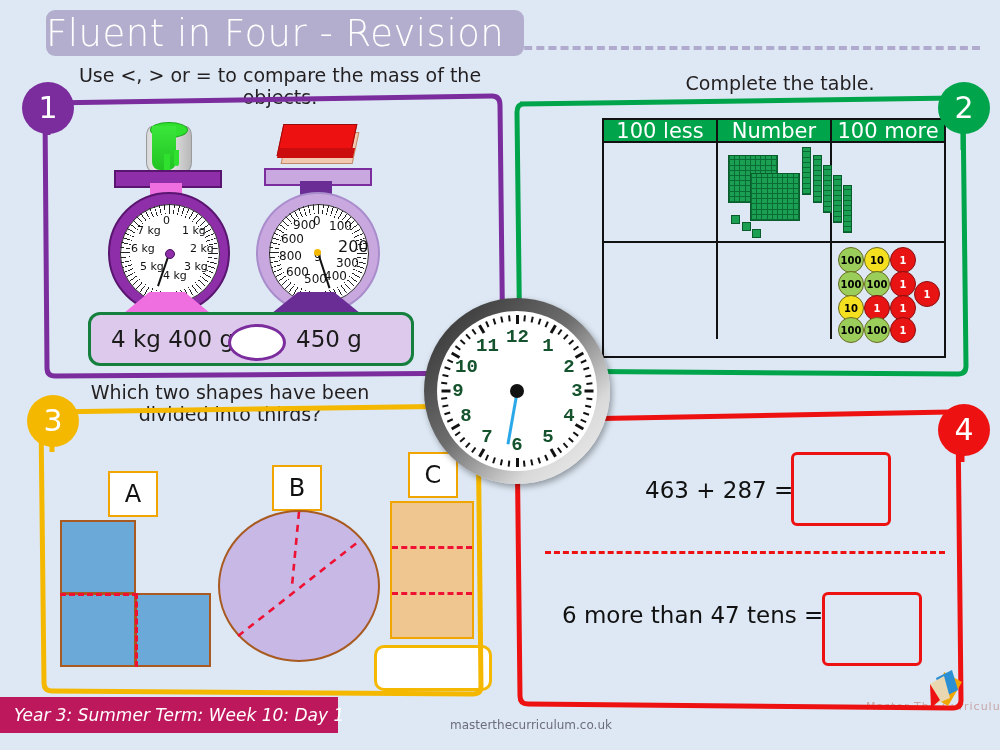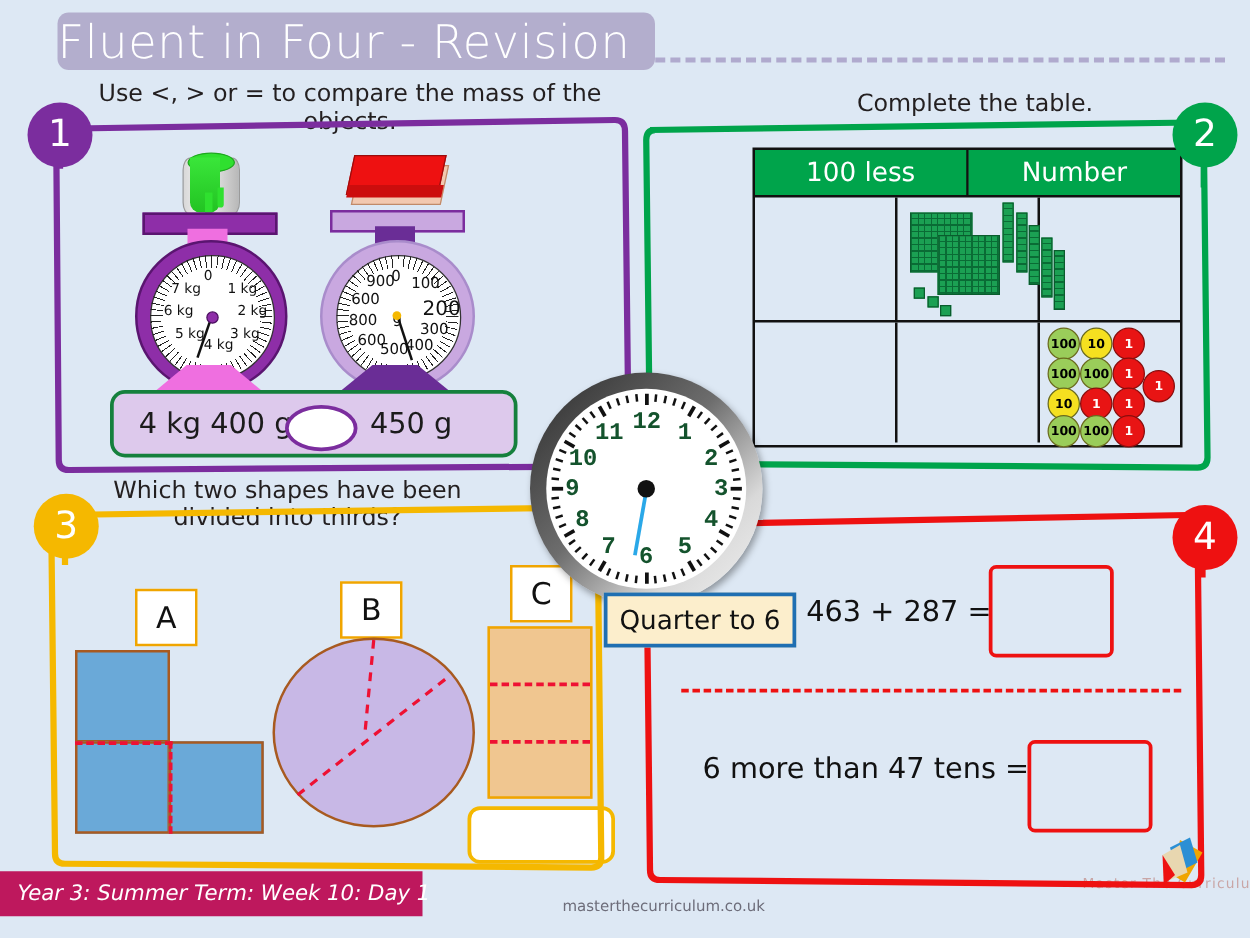--- a/index.html
+++ b/index.html
@@ -57,21 +57,21 @@
     position:absolute;top:0;height:48px;line-height:49px;
     font-size:23px;color:#1b1b1b;font-family:"DejaVu Sans",sans-serif;
   }
   .compare-oval{
     position:absolute;left:137px;top:9px;width:52px;height:31px;
     background:#fff;border:3px solid #7b2d9e;border-radius:50%;
   }
 
   
   .tbl{position:absolute;left:602px;top:118px;width:344px;height:240px;border:2px solid #111;box-sizing:border-box;}
-  .tbl-head{display:flex;height:36px;border-radius:17px;}
+  .tbl-head{display:flex;height:21px;border-radius:17px;}
   .th{
     flex:1;background:#00a44b;color:#fff;font-size:21px;
     display:flex;align-items:center;justify-content:center;
     font-family:"DejaVu Sans",sans-serif;border-right:2px solid #111;box-sizing:border-box;
   }
   .th:last-child{border-right:none;}
   .tbl-row{display:flex;border-top:2px solid #111;box-sizing:border-box;}
   .td{flex:1;border-right:2px solid #111;box-sizing:border-box;position:relative;}
   .td:last-child{border-right:none;}
 
@@ -274,20 +274,21 @@
     <div class="compare-oval"></div>
     <div class="compare-txt" style="left:205px;">450 g</div>
   </div>
 
   <div class="prompt" style="left:640px;top:72px;width:280px;">Complete the table.</div>
 
   <div class="tbl">
     <div class="tbl-head">
       <div class="th">100 less</div>
       <div class="th">Number</div>
+      <div class="th">100 more</div>
     </div>
 
     <div class="tbl-row" style="height:100px;">
       <div class="td"></div>
       <div class="td">
         <div style="position:absolute;left:0;top:0;width:100%;height:100%;">
           <div class="flat" style="left:10px;top:12px;width:48px;height:46px;"></div>
           <div class="flat" style="left:32px;top:30px;width:48px;height:46px;"></div>
           <div class="rod" style="left:84px;top:4px;width:7px;height:46px;"></div>
           <div class="rod" style="left:95px;top:12px;width:7px;height:46px;"></div>
@@ -427,23 +428,20 @@
       <div class="c-num" style="left:18px;top:95px;">8</div>
       <div class="c-num" style="left:10px;top:70px;">9</div>
       <div class="c-num" style="left:18px;top:46px;">10</div>
       <div class="c-num" style="left:39px;top:25px;">11</div>
 
       <div class="c-hand" style="transform:rotate(190deg);"></div>
       <div class="c-hub"></div>
     </div>
   </div>
 
-  <div class="time-box">
-    <span>Quarter to 6</span>
-  </div>
 
   <div class="q4-txt" style="left:645px;top:475px;">463 + 287 =</div>
   <div class="red-box" style="left:791px;top:452px;width:94px;height:68px;"></div>
 
   <div class="q4-divider"></div>
 
   <div class="q4-txt" style="left:562px;top:600px;">6 more than 47 tens =</div>
   <div class="red-box" style="left:822px;top:592px;width:94px;height:68px;"></div>
 
   <div class="footer-bar">

